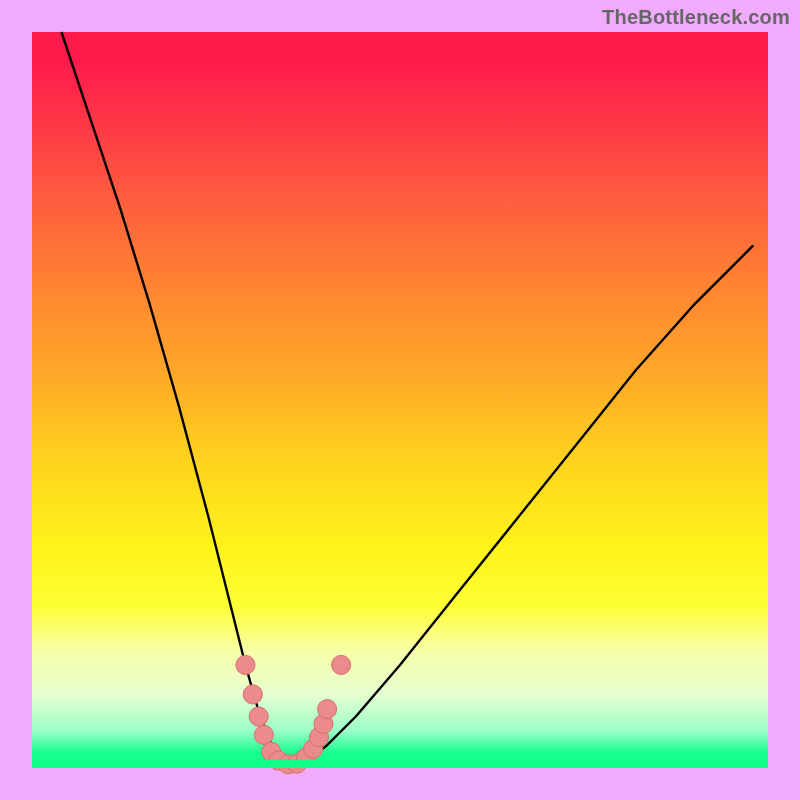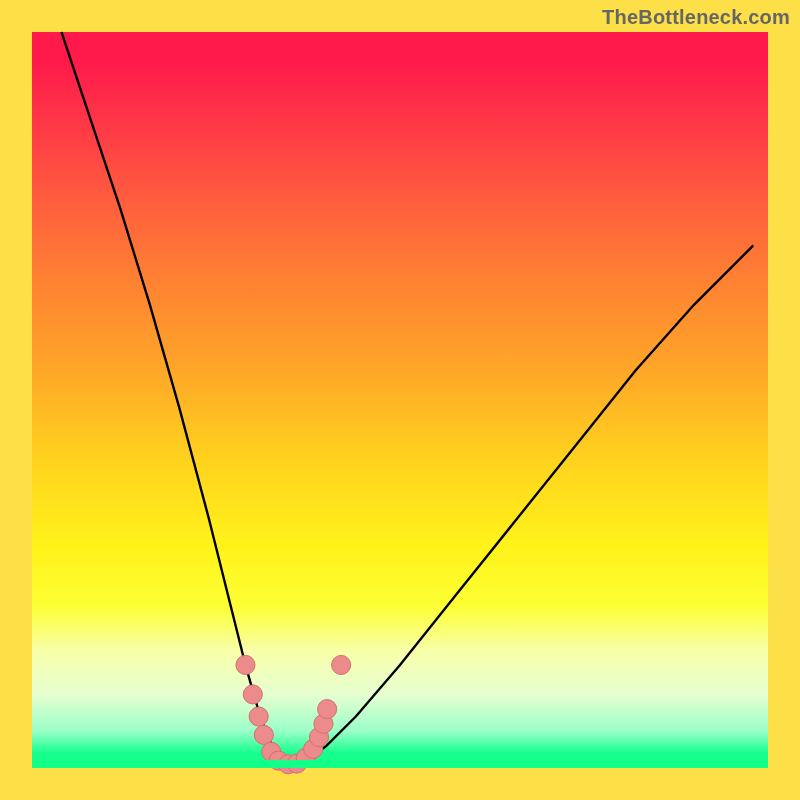--- a/index.html
+++ b/index.html
@@ -1,21 +1,21 @@
 <!DOCTYPE html>
 <html><head>
 <meta charset="utf-8">
 <style>
   * { margin: 0; padding: 0; box-sizing: border-box; }
   html, body { width: 800px; height: 800px; overflow: hidden; background: #000; }
   .frame {
     position: relative;
     width: 800px;
     height: 800px;
-    background: #fde047;
+    background: #f0abfc;
   }
   .plot-area {
     position: absolute;
     left: 32px;
     top: 32px;
     width: 736px;
     height: 736px;
     background: linear-gradient(to bottom,
       #ff1a4b 0%,
       #ff1a4b 4%,

